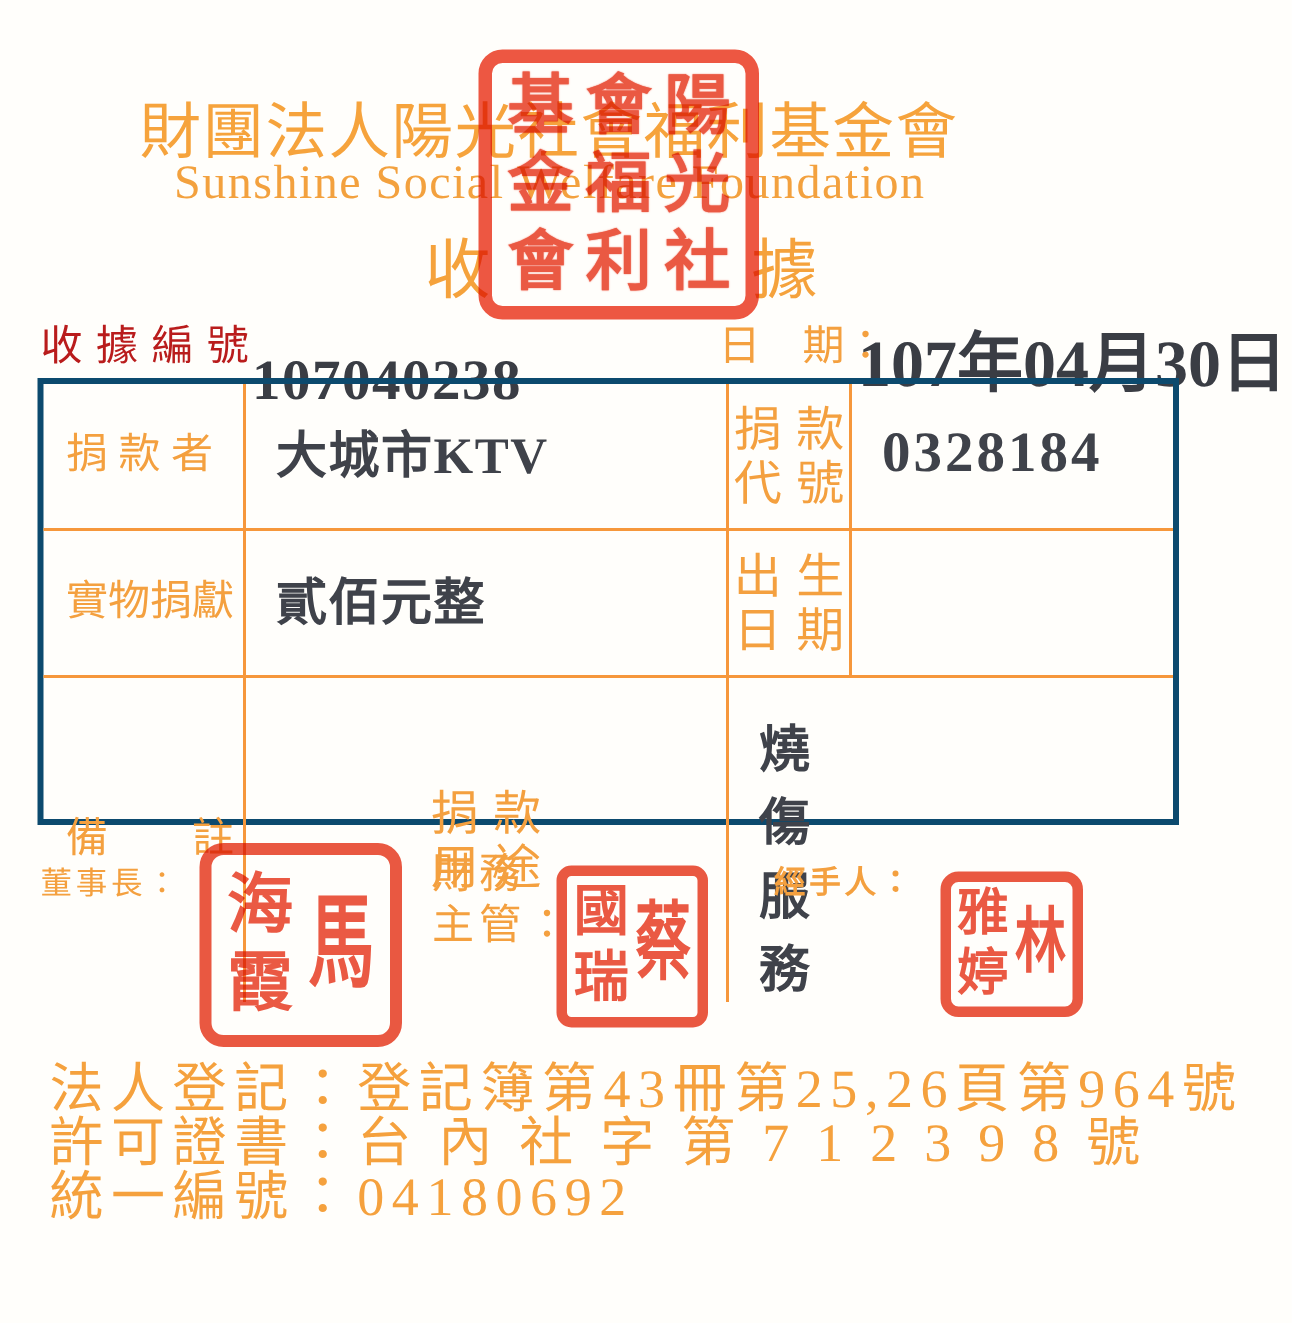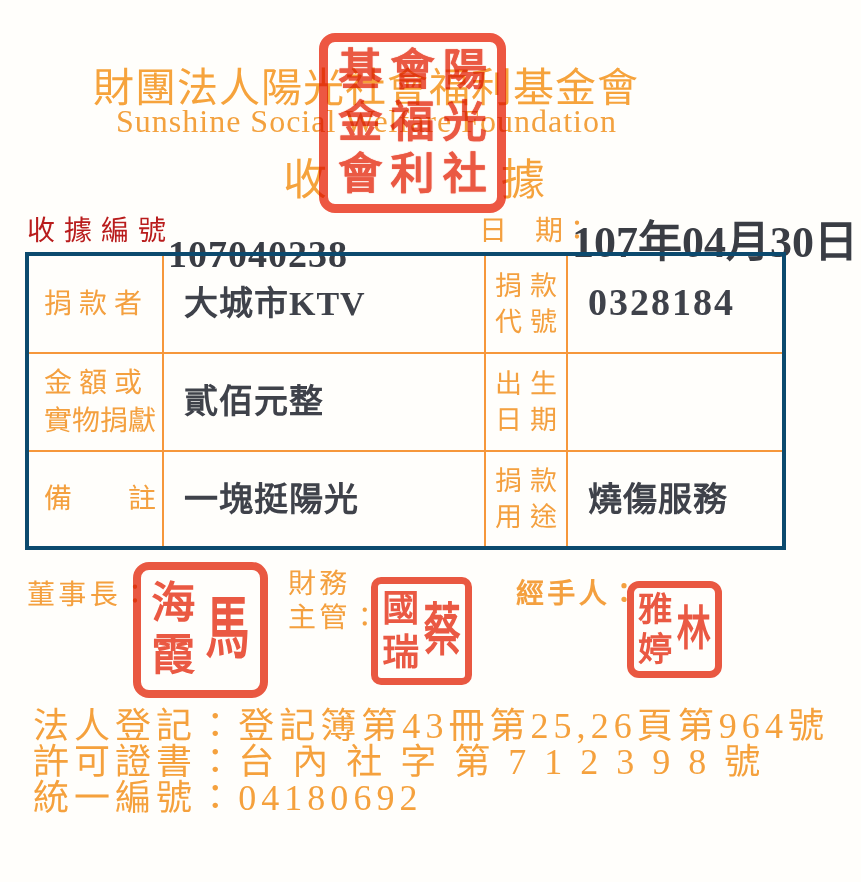--- a/index.html
+++ b/index.html
@@ -67,31 +67,31 @@
   }
   .cell{box-sizing:border-box;border-right:2px solid #f6973b;border-bottom:2px solid #f6973b;}
   .cell.last-col{border-right:none;}
   .cell.last-row{border-bottom:none;}
   .c-label{
     color:#f4a03f;font-size:28px;display:flex;flex-direction:column;
     justify-content:center;padding:0 15px;line-height:38px;
   }
   .c-label .ln{white-space:pre;}
   .c-label2{
-    color:#f4a03f;font-size:27px;display:flex;flex-direction:column;
+    color:#f4a03f;font-size:32px;display:flex;flex-direction:column;
     justify-content:center;align-items:center;line-height:36px;
   }
   .c-label2 .ln{letter-spacing:.3em;margin-right:-.3em;white-space:pre;}
   .c-value{
     color:#3f424a;font-size:34px;font-weight:600;
     padding:20px 0 0 20px;letter-spacing:1px;
   }
   .c-value.num{font-size:38px;padding-top:24px;letter-spacing:2px;padding-left:20px;}
   
-  .sig-label{font-size:28px;color:#f4a03f;letter-spacing:.12em;}
+  .sig-label{font-size:21px;color:#f4a03f;letter-spacing:.12em;}
   .chairman-label{left:27px;top:572px;}
   .finance-label{left:288px;top:567px;line-height:34px;font-size:28px;}
   .handler-label{left:516px;top:571px;font-weight:bold;}
   
   .footer{
     left:33px;top:708px;font-size:36px;color:#f5a13d;line-height:36px;
     letter-spacing:.14em;
   }
   .footer .spread{letter-spacing:.5em;}
 </style>
@@ -134,34 +134,32 @@
     <span class="ln">捐 款 者</span>
   </div>
   <div class="cell c-value">大城市KTV</div>
   <div class="cell c-label2">
     <span class="ln">捐款</span>
     <span class="ln">代號</span>
   </div>
   <div class="cell c-value num last-col">0328184</div>
 
   <div class="cell c-label">
-    <span class="ln">金 額 或</span>
     <span class="ln">實物捐獻</span>
   </div>
   <div class="cell c-value">貳佰元整</div>
   <div class="cell c-label2">
     <span class="ln">出生</span>
     <span class="ln">日期</span>
   </div>
   <div class="cell c-value last-col"></div>
 
   <div class="cell c-label last-row">
     <span class="ln">備　　註</span>
   </div>
-  <div class="cell c-value last-row">一塊挺陽光</div>
   <div class="cell c-label2 last-row">
     <span class="ln">捐款</span>
     <span class="ln">用途</span>
   </div>
   <div class="cell c-value last-col last-row">燒傷服務</div>
 </div>
 
 <div class="abs sig-label chairman-label">董事長：</div>
 <div class="abs seal chairman-seal">
   <div class="col">

